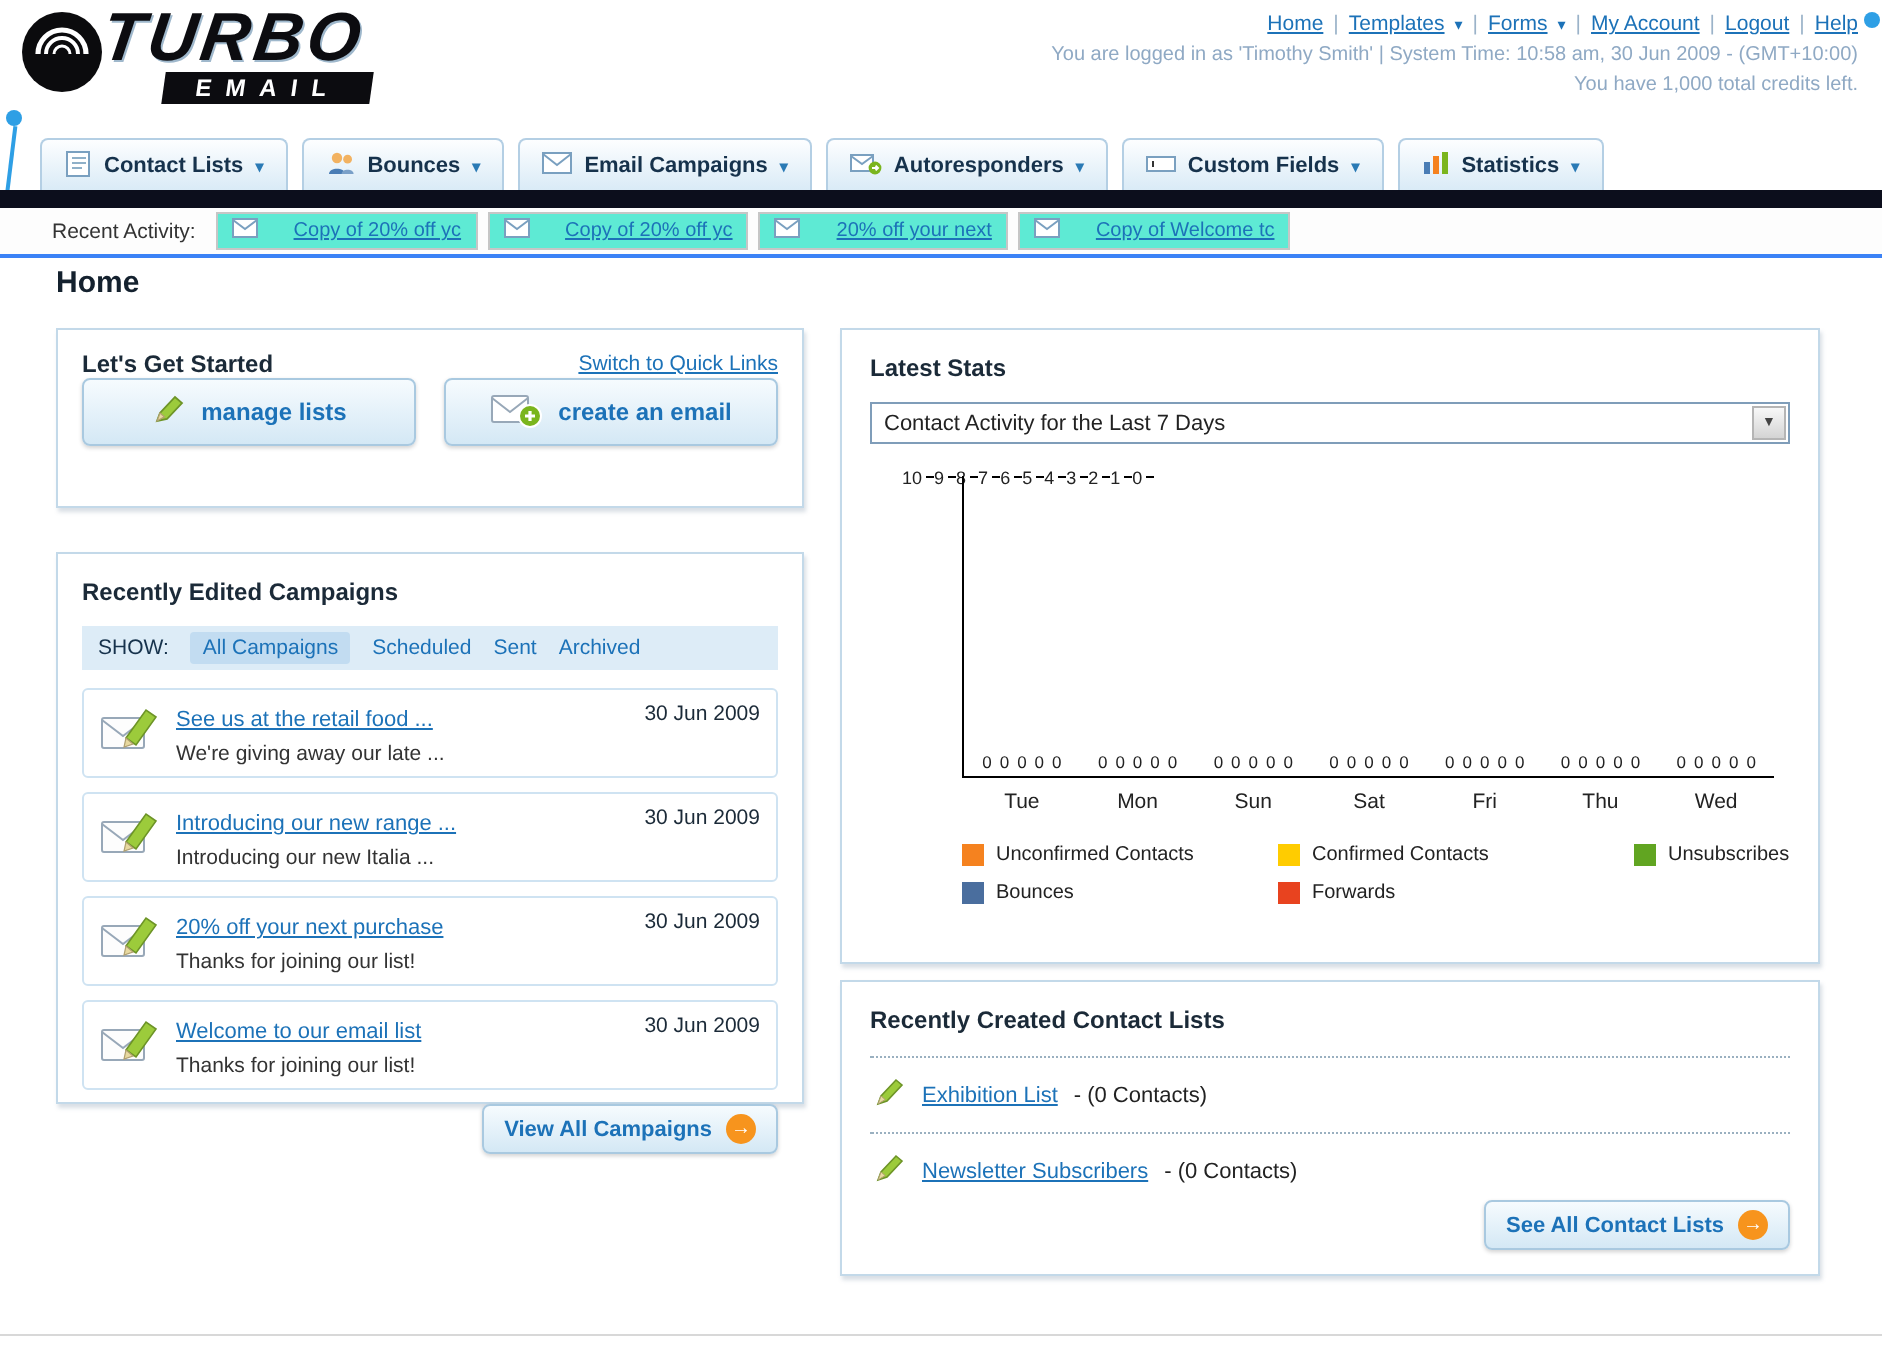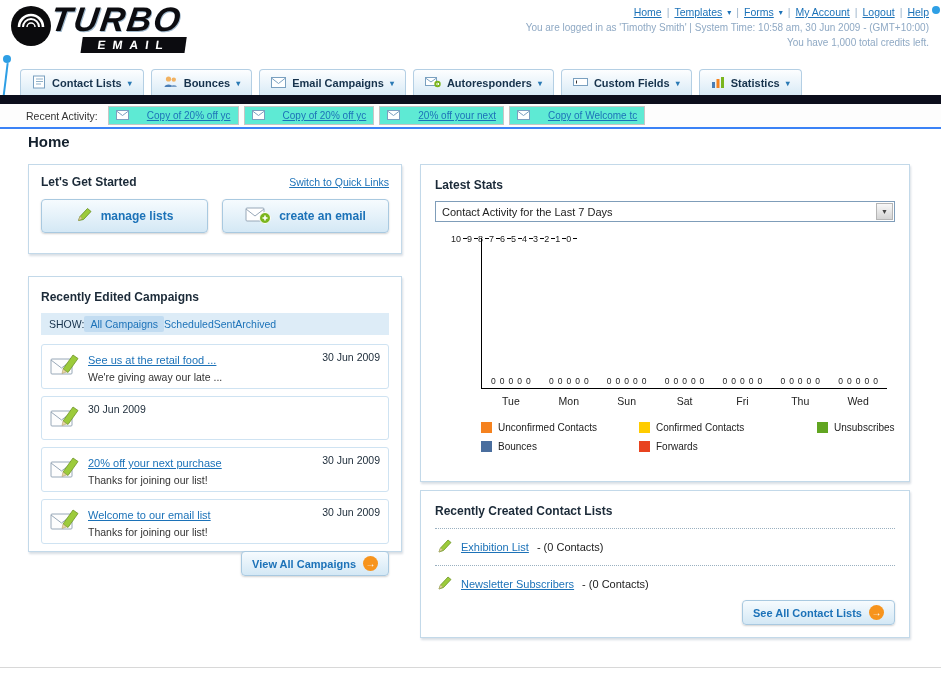--- a/index.html
+++ b/index.html
@@ -40,25 +40,25 @@
   .panel{position:absolute;background:#fff;border:1px solid #c3d9e9;box-shadow:1px 2px 2px rgba(120,140,160,.28);padding:10px 12px}
   #get-started{left:28px;top:164px;width:374px;height:90px}
   #campaigns{left:28px;top:276px;width:374px;height:276px}
   #stats{left:420px;top:164px;width:490px;height:318px;padding:10px 14px}
   #contact-lists{left:420px;top:490px;width:490px;height:148px;padding:10px 14px}
   .panel-title{font-size:12px;font-weight:bold;color:#1b2a38}
   .link{color:#1c72b8;text-decoration:underline;font-size:10.5px;cursor:pointer}
 
   
   .gs-head{display:flex;justify-content:space-between;align-items:center}
-  .gs-buttons{display:flex;gap:14px;margin-top:10px}
+  .gs-buttons{display:flex;gap:14px;margin-top:0}
   .big-btn{flex:1;height:34px;display:flex;align-items:center;justify-content:center;gap:8px;border:1px solid #a9c9e0;border-radius:4px;background:linear-gradient(#f6fbfe,#d4e8f5);box-shadow:0 1px 2px rgba(0,0,0,.18);color:#1c72b8;font-weight:bold;font-size:12px;cursor:pointer}
 
   
-  .filter-strip{display:flex;align-items:center;background:#ddecf7;height:22px;margin-top:8px;padding:0 8px;font-size:10.5px}
+  .filter-strip{display:flex;align-items:center;gap:11px;background:#ddecf7;height:22px;margin-top:8px;padding:0 8px;font-size:10.5px}
   .show-label{color:#16324c}
   .filter{color:#1c72b8;cursor:pointer}
   .filter.active{background:#c2dcf1;padding:2px 6px;border-radius:2px}
   .c-rows{margin-top:9px}
   .c-row{display:flex;gap:8px;border:1px solid #cfe3f2;border-radius:3px;padding:5px 8px;margin-bottom:7px;min-height:41px;align-items:flex-start;background:#fff}
   .c-icon{flex:0 0 auto;margin-top:2px}
   .c-main{flex:1;min-width:0}
   .c-title{color:#1c72b8;font-size:11px;cursor:pointer;text-decoration:underline}
   .c-sub{color:#333;font-size:10.5px;margin-top:3px}
   .c-date{font-size:10.5px;color:#1b2a38;white-space:nowrap;margin-top:1px}
@@ -277,20 +277,24 @@
         </span>
         <span class="c-date">30 Jun 2009</span>
       </div>
       <div class="c-row">
         <span class="c-icon"><svg width="30" height="26" viewBox="0 0 30 26">
               <rect x="1" y="7" width="21" height="15" rx="1" fill="#fdfdfd" stroke="#98a8b8"></rect>
               <path d="M1 8 L11.5 16 L22 8" fill="none" stroke="#98a8b8"></path>
               <path d="M13 17 L23 3 L28 6.5 L18 20.5 Z" fill="#9ccb3b" stroke="#6d9427" stroke-width="0.8"></path>
               <path d="M13 17 L12 21.5 L16.5 20 Z" fill="#e8d9a0" stroke="#b0a070" stroke-width="0.6"></path>
             </svg></span>
+        <span class="c-main">
+          <span class="c-title">Introducing our new range ...</span>
+          <div class="c-sub">Introducing our new Italia ...</div>
+        </span>
         <span class="c-date">30 Jun 2009</span>
       </div>
       <div class="c-row">
         <span class="c-icon"><svg width="30" height="26" viewBox="0 0 30 26">
               <rect x="1" y="7" width="21" height="15" rx="1" fill="#fdfdfd" stroke="#98a8b8"></rect>
               <path d="M1 8 L11.5 16 L22 8" fill="none" stroke="#98a8b8"></path>
               <path d="M13 17 L23 3 L28 6.5 L18 20.5 Z" fill="#9ccb3b" stroke="#6d9427" stroke-width="0.8"></path>
               <path d="M13 17 L12 21.5 L16.5 20 Z" fill="#e8d9a0" stroke="#b0a070" stroke-width="0.6"></path>
             </svg></span>
         <span class="c-main">

